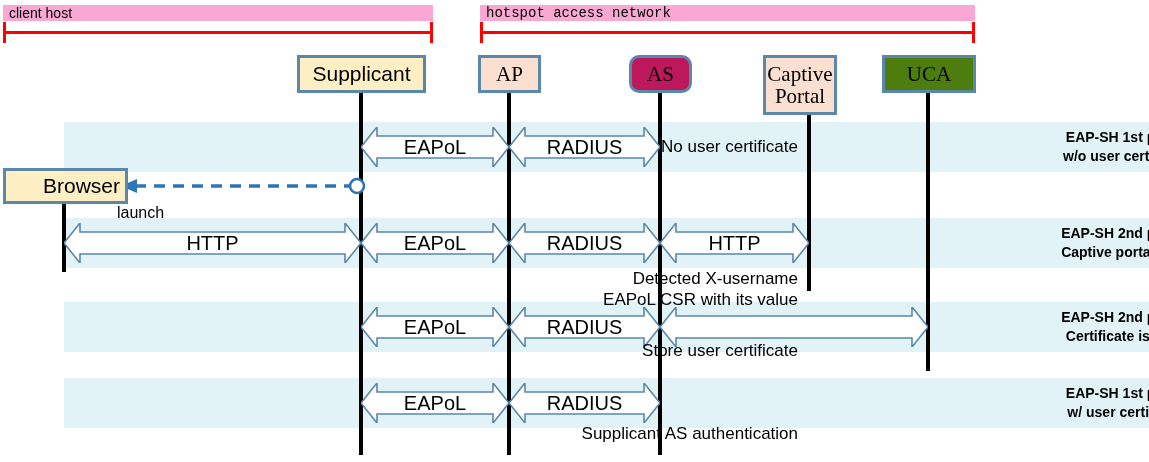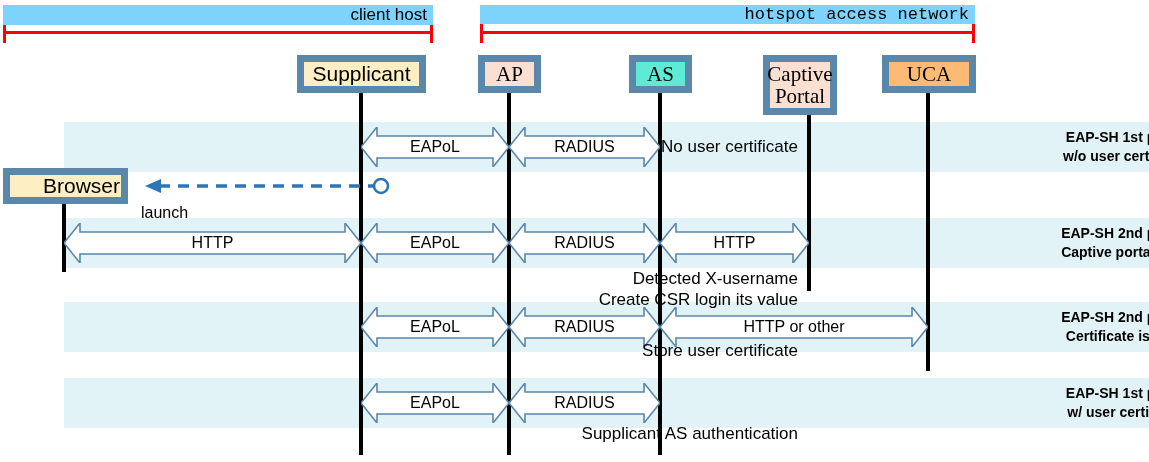--- a/index.html
+++ b/index.html
@@ -5,25 +5,25 @@
   html,body{margin:0;padding:0;background:#ffffff;}
   body{font-family:"Liberation Sans", sans-serif;}
   #canvas{position:relative;width:1149px;height:462px;background:#fff;overflow:hidden;}
 
   
   .bracket{position:absolute;}
   .bracket .bar{position:absolute;left:0;top:9px;height:3px;width:100%;background:#fe0000;}
   .bracket .tickL,.bracket .tickR{position:absolute;top:0;width:3px;height:21px;background:#fe0000;}
   .bracket .tickL{left:0;}
   .bracket .tickR{right:0;}
-  .bracket-label{position:absolute;font-size:17px;color:#000;white-space:nowrap;
-                 text-align:right;background:#7dd3fc;padding:0 6px;}
+  .bracket-label{position:absolute;font-size:14px;color:#000;white-space:nowrap;
+                 text-align:left;background:#f9a8d4;padding:0 6px;}
 
   
-  .actor{position:absolute;border:7px solid #3b82f6;box-sizing:border-box;
+  .actor{position:absolute;border:3px solid #3b82f6;box-sizing:border-box;
          display:flex;align-items:center;justify-content:center;
          font-size:21px;color:#000;line-height:1.05;text-align:center;}
   .actor.cream{background:#fdeec3;}
   .actor.peach{background:#fbe0d2;font-family:Liberation Serif, serif;}
 
   
   .lifeline{position:absolute;width:4px;background:#000;}
 
   
   .band{position:absolute;left:64px;right:0;background:#e2f3f8;}
@@ -31,21 +31,21 @@
               text-align:center;line-height:1.35;white-space:pre-line;}
 
   
   .note{position:absolute;font-size:17px;color:#000;text-align:right;white-space:pre-line;
         line-height:1.25;}
 
   
   .darrow{position:absolute;}
   .darrow svg{display:block;width:100%;height:100%;}
   .darrow .alabel{position:absolute;left:0;right:0;top:50%;transform:translateY(-50%);
-                  text-align:center;font-size:16px;color:#000;}
+                  text-align:center;font-size:20px;color:#000;}
 </style>
 </head>
 <body>
 
 <div id="canvas">
 
   <div id="bands">
       <div class="band" style="top: 122px; height: 50px; background: rgb(226, 243, 248);">
         <div class="band-label" style="left: 976px; width: 173px; top: 0px; height: 50px; display: flex; align-items: center; justify-content: center;">EAP-SH 1st phase
 w/o user certificate</div>
@@ -134,53 +134,52 @@
       <div class="darrow" style="left: 509px; top: 307px; width: 151px; height: 40px;">
         <svg viewBox="0 0 151 40" preserveAspectRatio="none">
           <polygon points="0,20 16,0 16,9 135,9 135,0 151,20 135,40 135,31 16,31 16,40" fill="#ffffff" stroke="#5b87ab" stroke-width="1.6"></polygon>
         </svg>
         <div class="alabel">RADIUS</div>
       </div>
       <div class="darrow" style="left: 660px; top: 307px; width: 268px; height: 40px;">
         <svg viewBox="0 0 268 40" preserveAspectRatio="none">
           <polygon points="0,20 16,0 16,9 252,9 252,0 268,20 252,40 252,31 16,31 16,40" fill="#ffffff" stroke="#5b87ab" stroke-width="1.6"></polygon>
         </svg>
-        <div class="alabel">HTTP or other</div>
       </div>
       <div class="darrow" style="left: 361px; top: 383px; width: 148px; height: 40px;">
         <svg viewBox="0 0 148 40" preserveAspectRatio="none">
           <polygon points="0,20 16,0 16,9 132,9 132,0 148,20 132,40 132,31 16,31 16,40" fill="#ffffff" stroke="#5b87ab" stroke-width="1.6"></polygon>
         </svg>
         <div class="alabel">EAPoL</div>
       </div>
       <div class="darrow" style="left: 509px; top: 383px; width: 151px; height: 40px;">
         <svg viewBox="0 0 151 40" preserveAspectRatio="none">
           <polygon points="0,20 16,0 16,9 135,9 135,0 151,20 135,40 135,31 16,31 16,40" fill="#ffffff" stroke="#5b87ab" stroke-width="1.6"></polygon>
         </svg>
         <div class="alabel">RADIUS</div>
       </div>
     </div>
 
-  <div id="launch-layer" style="position: absolute; left: 117px; top: 172px; width: 250px; height: 28px; margin-left: 24px;"><svg width="250" height="28" viewBox="0 0 250 28">
+  <div id="launch-layer" style="position: absolute; left: 117px; top: 172px; width: 250px; height: 28px;"><svg width="250" height="28" viewBox="0 0 250 28">
         <line x1="18" y1="14" x2="240" y2="14" stroke="#2e75b6" stroke-width="3.4" stroke-dasharray="11 8"></line>
         <polygon points="4,14 20,7 20,21" fill="#2e75b6"></polygon>
         <circle cx="240" cy="14" r="7" fill="#ffffff" stroke="#2e75b6" stroke-width="2.6"></circle>
       </svg><div class="ltext" style="left: 104px; top: 2px;">launch</div></div>
 
   <div id="actors">
       <div class="actor cream" style="left: 297px; top: 55px; width: 129px; height: 38px; border-color: rgb(91, 135, 171); background: rgb(253, 238, 195); white-space: pre-line;">Supplicant</div>
       <div class="actor peach" style="left: 478px; top: 55px; width: 63px; height: 38px; border-color: rgb(91, 135, 171); background: rgb(251, 224, 210); white-space: pre-line;">AP</div>
-      <div class="actor peach" style="left: 629px; top: 55px; width: 63px; height: 38px; border-color: rgb(91, 135, 171); background: #5eead4; white-space: pre-line;">AS</div>
+      <div class="actor peach" style="left: 629px; top: 55px; width: 63px; height: 38px; border-color: rgb(91, 135, 171); background: #be185d; white-space: pre-line; border-radius: 10px;">AS</div>
       <div class="actor peach" style="left: 763px; top: 55px; width: 74px; height: 60px; border-color: rgb(91, 135, 171); background: rgb(251, 224, 210); white-space: pre-line;">Captive
 Portal</div>
-      <div class="actor peach" style="left: 882px; top: 55px; width: 94px; height: 38px; border-color: rgb(91, 135, 171); background: #fdba74; white-space: pre-line;">UCA</div>
+      <div class="actor peach" style="left: 882px; top: 55px; width: 94px; height: 38px; border-color: rgb(91, 135, 171); background: #4d7c0f; white-space: pre-line;">UCA</div>
       <div class="actor cream" style="left: 3px; top: 168px; width: 125px; height: 36px; border-color: rgb(91, 135, 171); background: rgb(253, 238, 195); white-space: pre-line; padding-left: 32px;">Browser</div>
     </div>
 
   <div id="notes">
       <div class="note" style="right: 351px; top: 136px;">No user certificate</div>
       <div class="note" style="right: 351px; top: 268px;">Detected X-username
-Create CSR login its value</div>
+EAPoL CSR with its value</div>
       <div class="note" style="right: 351px; top: 340px;">Store user certificate</div>
       <div class="note" style="right: 351px; top: 423px;">Supplicant AS authentication</div>
     </div>
 
 </div>
 
 </body></html>

